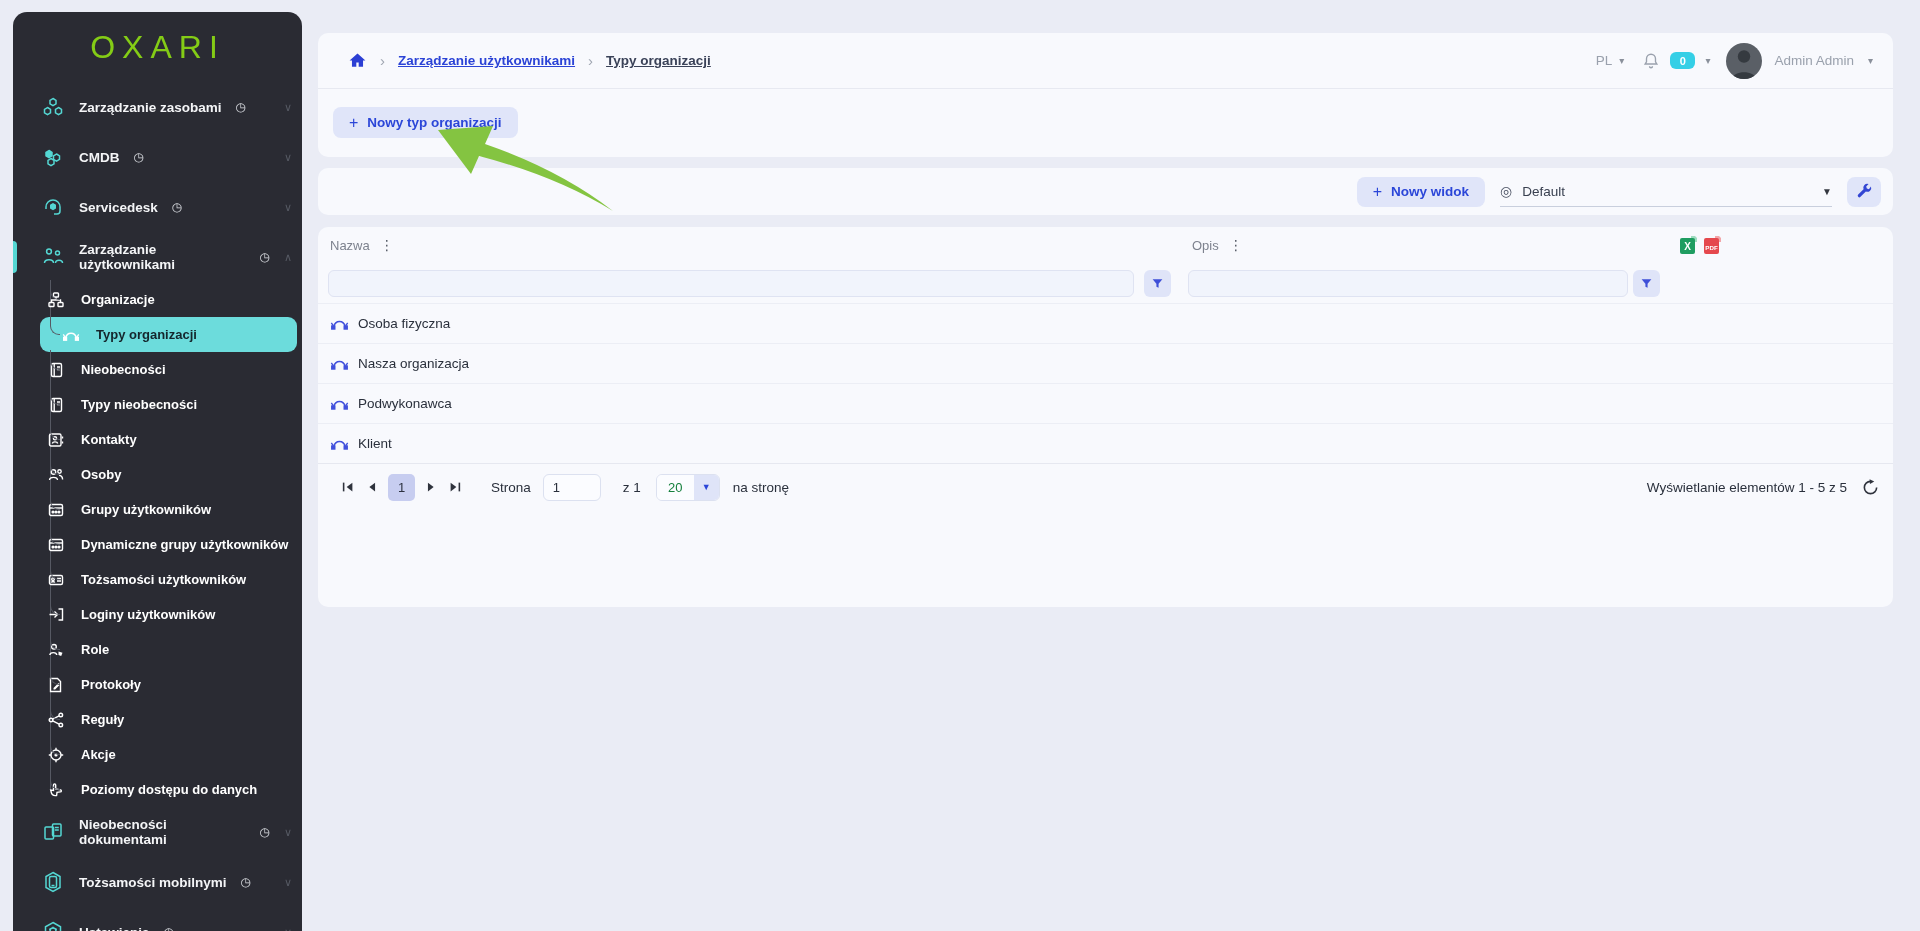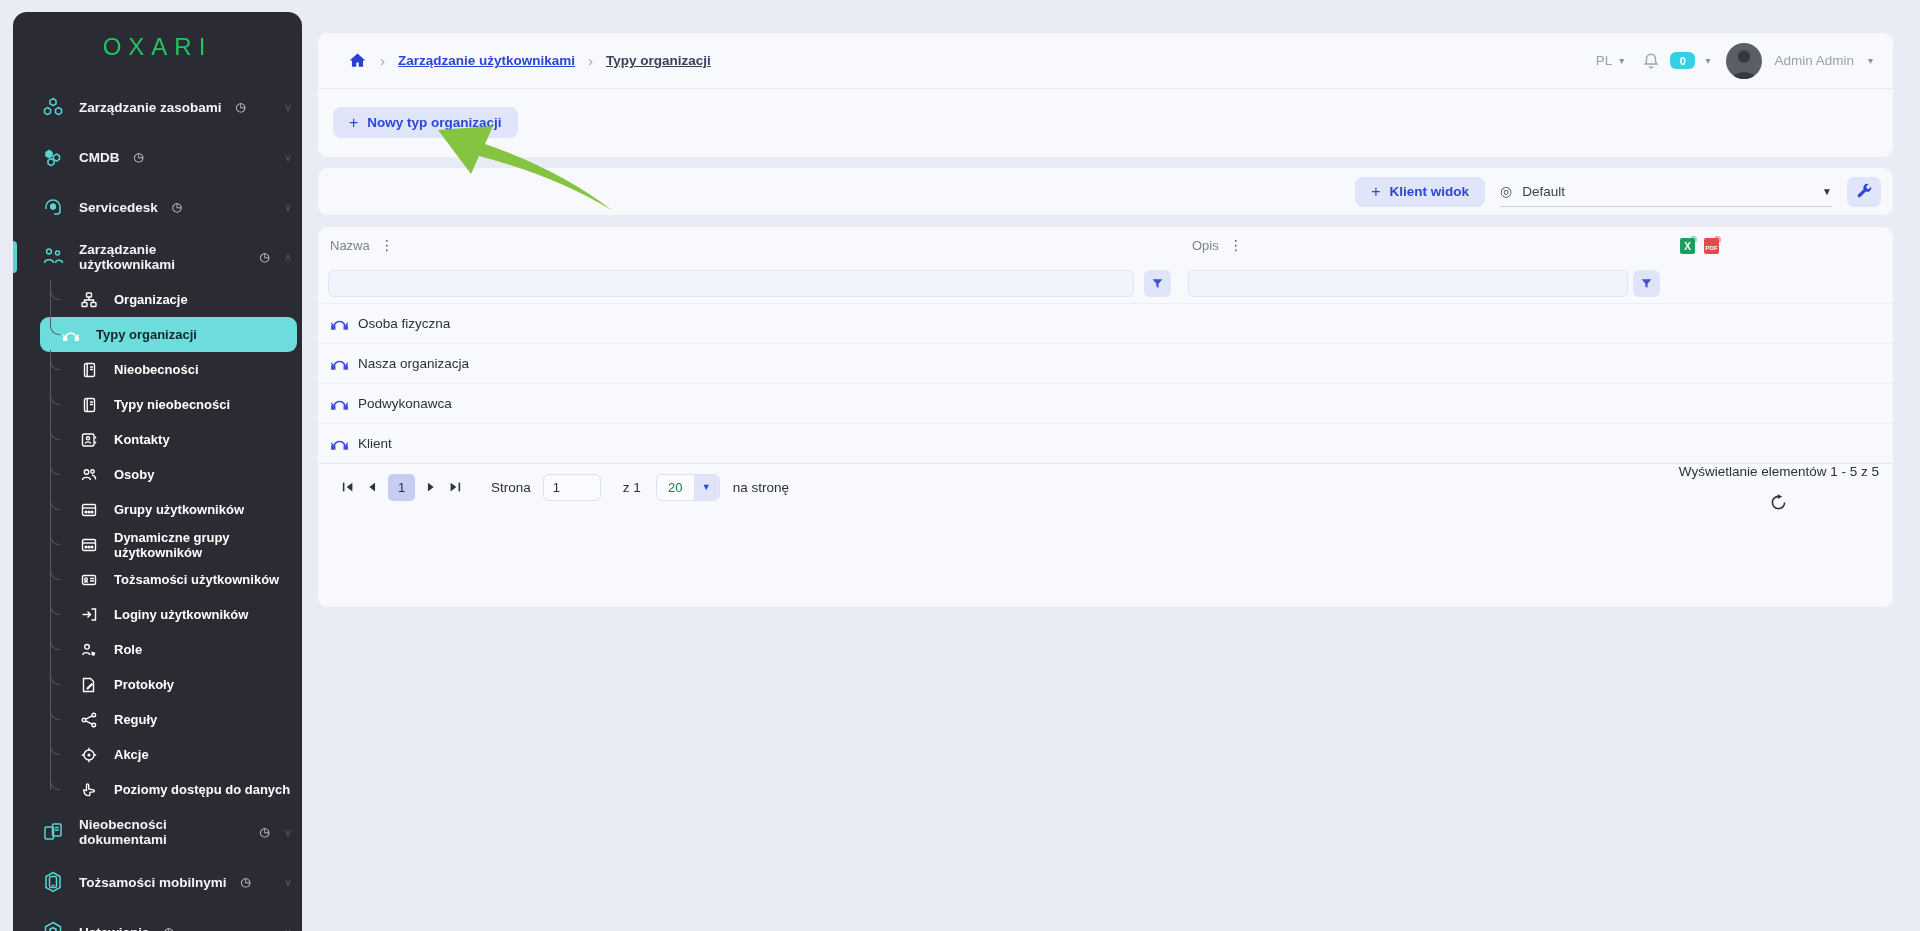--- a/index.html
+++ b/index.html
@@ -4,35 +4,35 @@
 <style>
   * { margin:0; padding:0; box-sizing:border-box; }
   html,body { width:1920px; height:931px; overflow:hidden; }
   body { background:#eaecf5; font-family:"Liberation Sans", sans-serif; }
   .viewport { position:relative; width:1920px; height:931px; }
 
   
   .sidebar { position:absolute; left:13px; top:12px; width:289px; height:919px;
     background:#2a2b33; border-radius:14px 14px 0 0; overflow:hidden; }
   .logo { height:70px; display:flex; align-items:center; justify-content:center;
-    color:#22c55e; font-size:24px; font-weight:400; letter-spacing:7px; }
+    color:#84cc16; font-size:32px; font-weight:400; letter-spacing:7px; }
   .nav-item { height:50px; display:flex; align-items:center; gap:14px;
     padding:0 10px 0 28px; position:relative; cursor:pointer; }
   .nav-item .ico { width:24px; display:flex; justify-content:center; flex:none; }
   .nav-item .lbl { font-size:13.5px; font-weight:700; color:#f4f5f7; }
   .gauge { color:#d6d9de; font-size:12px; }
   .nav-chevron { margin-left:auto; color:#565a64; font-size:11px; }
   .nav-item.active::before { content:''; position:absolute; left:0; top:9px; bottom:9px;
     width:4px; background:#54d7d3; border-radius:0 4px 4px 0; }
 
   .subnav { position:relative; }
   .subnav::before { content:''; position:absolute; left:37px; top:0;
     height:calc(100% - 17px); width:1px; background:#565963; }
   .sub-item { height:35px; display:flex; align-items:center; gap:16px;
-    padding-left:67px; position:relative; cursor:pointer; }
+    padding-left:34px; position:relative; cursor:pointer; }
   .sub-item::before { content:''; position:absolute; left:37px; top:-2px; width:9px;
     height:19px; border-left:1px solid #565963; border-bottom:1px solid #565963;
     border-bottom-left-radius:9px; }
   .sub-item .ico { width:18px; display:flex; justify-content:center; flex:none; }
   .sub-item .lbl { font-size:13px; font-weight:700; color:#ffffff; }
   .sub-item.selected { background:#6cdcdc; border-radius:9px; margin:0 5px 0 27px;
     padding-left:22px; }
   .sub-item.selected::before { left:10px; }
   .sub-item.selected .lbl { color:#14262c; }
 
@@ -100,21 +100,21 @@
   .page-input { width:58px; height:27px; border:1px solid #dce1f0; border-radius:6px;
     background:#fbfcff; font-family:inherit; font-size:13px; color:#2a303c; padding:0 9px; margin-left:12px; }
   .zof { margin-left:22px; }
   .pp-select { display:flex; margin-left:15px; height:27px; border:1px solid #dce1f0;
     border-radius:6px; overflow:hidden; cursor:pointer; }
   .pp-val { width:37px; background:#fbfcff; display:flex; align-items:center; justify-content:center;
     font-size:13px; color:#15803d; }
   .pp-caret { width:25px; background:#dfe4f8; display:flex; align-items:center; justify-content:center;
     color:#2b46d8; font-size:9px; }
   .nastrone { margin-left:13px; }
-  .pag-right { margin-left:auto; display:flex; align-items:center; gap:15px;flex-direction:column; }
+  .pag-right { margin-left:auto; display:flex; align-items:center; gap:15px; }
 
   
   #arrow-overlay { position:absolute; left:0; top:0; pointer-events:none; z-index:5; }
 </style>
 </head>
 <body>
 
 <div class="viewport">
 
   <aside class="sidebar">
@@ -408,21 +408,21 @@
       <button class="btn-light">
         <span class="plus">+</span>
         <span>Nowy typ organizacji</span>
       </button>
     </div>
   </section>
 
   <section class="card" id="card-toolbar">
     <button class="btn-light" style="height:30px;">
       <span class="plus">+</span>
-      <span>Klient widok</span>
+      <span>Nowy widok</span>
     </button>
     <div class="view-select">
       <span class="view-glyph">◎</span>
       <span>Default</span>
       <span class="caret">▼</span>
     </div>
     <button class="sq-btn">
       <span style="display:flex;">
         <svg width="17" height="17" viewBox="0 0 20 20">
             <path d="M17.6 4.1a4.6 4.6 0 0 1-6 5.9l-6.3 6.3a1.9 1.9 0 1 1-2.7-2.7l6.3-6.3a4.6 4.6 0 0 1 5.9-6L12 4.1l.7 2.5 2.5.7z" fill="#3346d3"></path>

